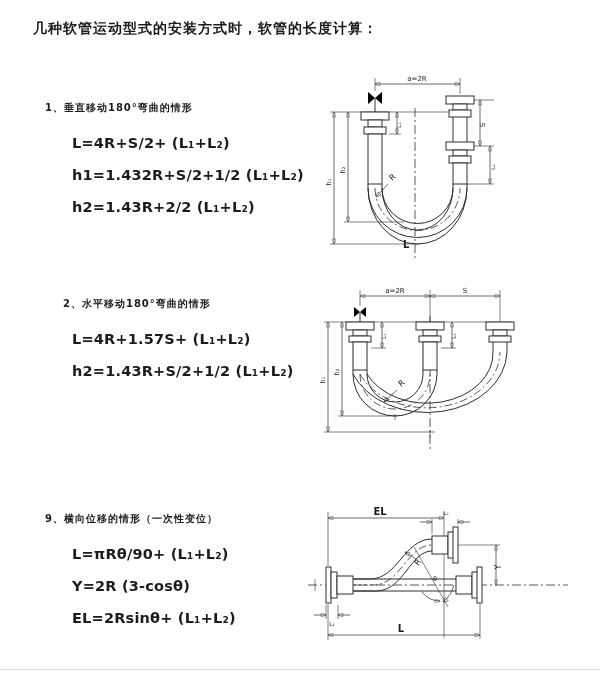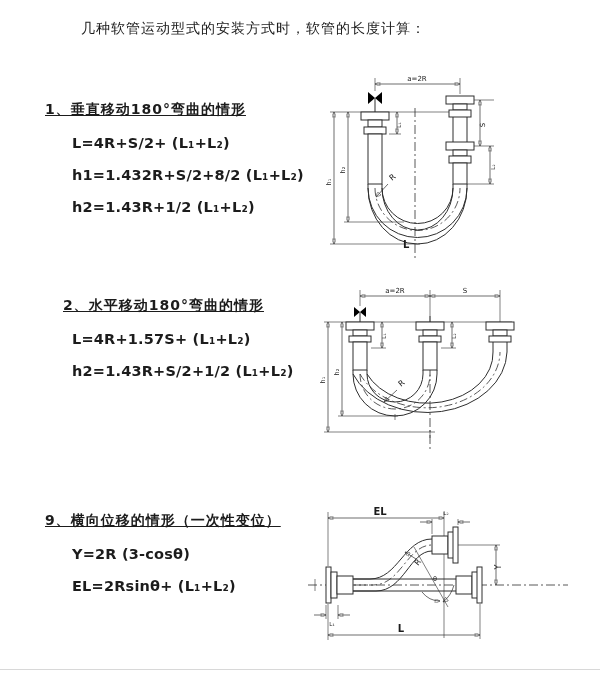--- a/index.html
+++ b/index.html
@@ -3,24 +3,24 @@
 <meta charset="utf-8">
 <style>
   html,body{margin:0;padding:0;}
   body{
     width:600px;height:675px;position:relative;background:#ffffff;
     font-family:"DejaVu Sans","Liberation Sans",sans-serif;color:#1c1c1c;
     overflow:hidden;
   }
   .abs{position:absolute;}
   .page-title{
-    left:33px;top:20px;font-size:14px;font-weight:normal;letter-spacing:1px;margin-left:48px;
+    left:33px;top:20px;font-size:14px;font-weight:bold;letter-spacing:1px;
   }
   .sec-heading{
-    font-size:14px;font-weight:bold;letter-spacing:1px;white-space:nowrap;text-decoration:underline;
+    font-size:10px;font-weight:bold;letter-spacing:1px;white-space:nowrap;
   }
   .formulas{
     font-size:14.5px;font-weight:bold;letter-spacing:.2px;line-height:32px;white-space:nowrap;
   }
   .diag{position:absolute;}
   .diag line,.diag path{stroke:#2e2e2e;fill:none;}
   .diag rect{stroke:#2e2e2e;fill:#ffffff;}
   .ol{stroke-width:1;}
   .dim{stroke-width:.7;}
   .thin{stroke-width:.6;}
@@ -35,22 +35,22 @@
   .bottom-edge{left:0;top:669px;width:600px;height:1px;background:#d8d8d8;}
 </style>
 </head>
 <body>
 
 <div class="abs page-title">几种软管运动型式的安装方式时，软管的长度计算：</div>
 
 <div class="abs sec-heading" style="left:45px;top:101px">1、垂直移动180°弯曲的情形</div>
 <div class="abs formulas" style="left:72px;top:127px">
   <div>L=4R+S/2+ (L₁+L₂)</div>
-  <div>h1=1.432R+S/2+8/2 (L₁+L₂)</div>
-  <div>h2=1.43R+1/2 (L₁+L₂)</div>
+  <div>h1=1.432R+S/2+1/2 (L₁+L₂)</div>
+  <div>h2=1.43R+2/2 (L₁+L₂)</div>
 </div>
 
 <svg class="diag" style="left:300px;top:70px" width="285" height="195" viewBox="0 0 285 195">
   <defs>
     <pattern id="hz1" patternUnits="userSpaceOnUse" width="4" height="4">
       <path d="M0,0 L4,4 M4,0 L0,4" stroke="#555" stroke-width="0.5"></path>
     </pattern>
     <marker id="as1" viewBox="0 0 10 10" refX="0" refY="5" markerWidth="9" markerHeight="7" orient="auto">
       <path d="M0,5 L10,0 L10,10 z" fill="#2e2e2e"></path>
     </marker>
@@ -200,20 +200,21 @@
   <text class="t55" x="86" y="54" text-anchor="middle" transform="rotate(-90 86 54)">L₁</text>
   <text class="t55" x="156" y="54" text-anchor="middle" transform="rotate(-90 156 54)">L₂</text>
   <g>
     <line class="dim" x1="97" y1="108" x2="84" y2="120" marker-end="url(#ae2)"></line>
     <text class="t8" x="101" y="105" transform="rotate(-40 101 105)">R</text>
   </g>
 </svg>
 
 <div class="abs sec-heading" style="left:45px;top:512px">9、横向位移的情形（一次性变位）</div>
 <div class="abs formulas" style="left:72px;top:538px">
+  <div>L=πRθ/90+ (L₁+L₂)</div>
   <div>Y=2R (3-cosθ)</div>
   <div>EL=2Rsinθ+ (L₁+L₂)</div>
 </div>
 
 <svg class="diag" style="left:296px;top:502px" width="300" height="150" viewBox="0 0 300 150">
   <defs>
     <marker id="as3" viewBox="0 0 10 10" refX="0" refY="5" markerWidth="9" markerHeight="7" orient="auto">
       <path d="M0,5 L10,0 L10,10 z" fill="#2e2e2e"></path>
     </marker>
     <marker id="ae3" viewBox="0 0 10 10" refX="10" refY="5" markerWidth="9" markerHeight="7" orient="auto">

